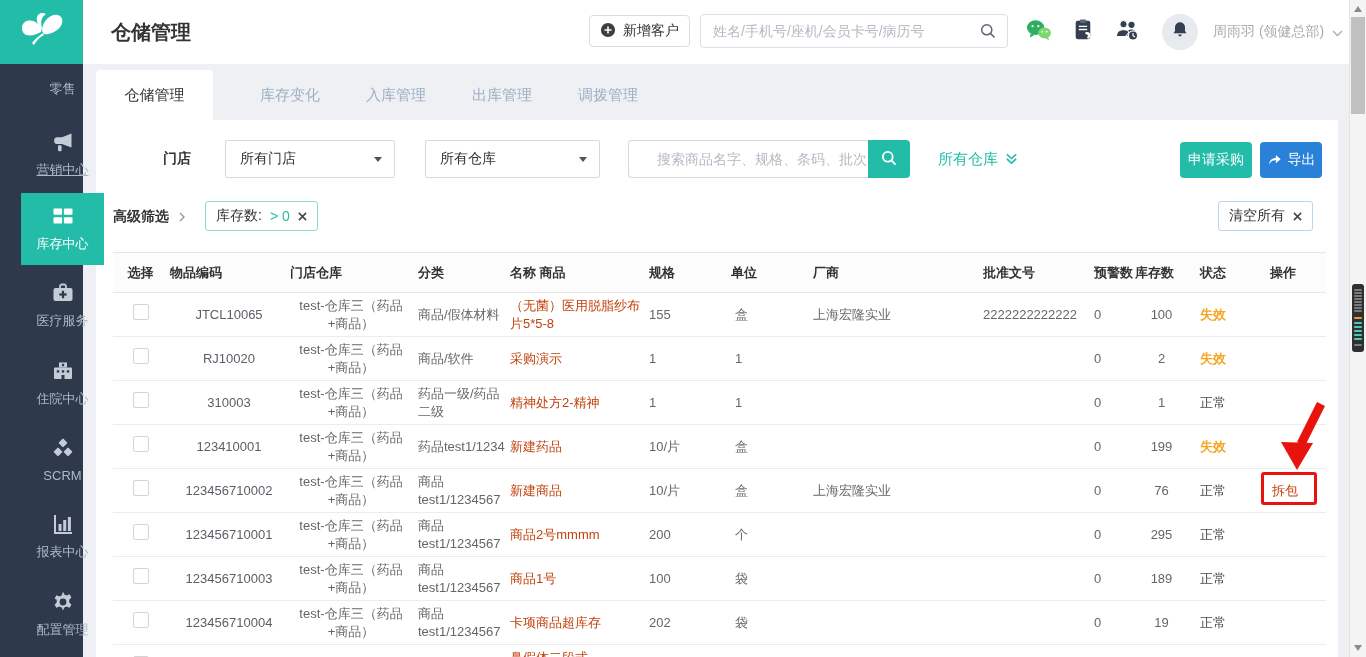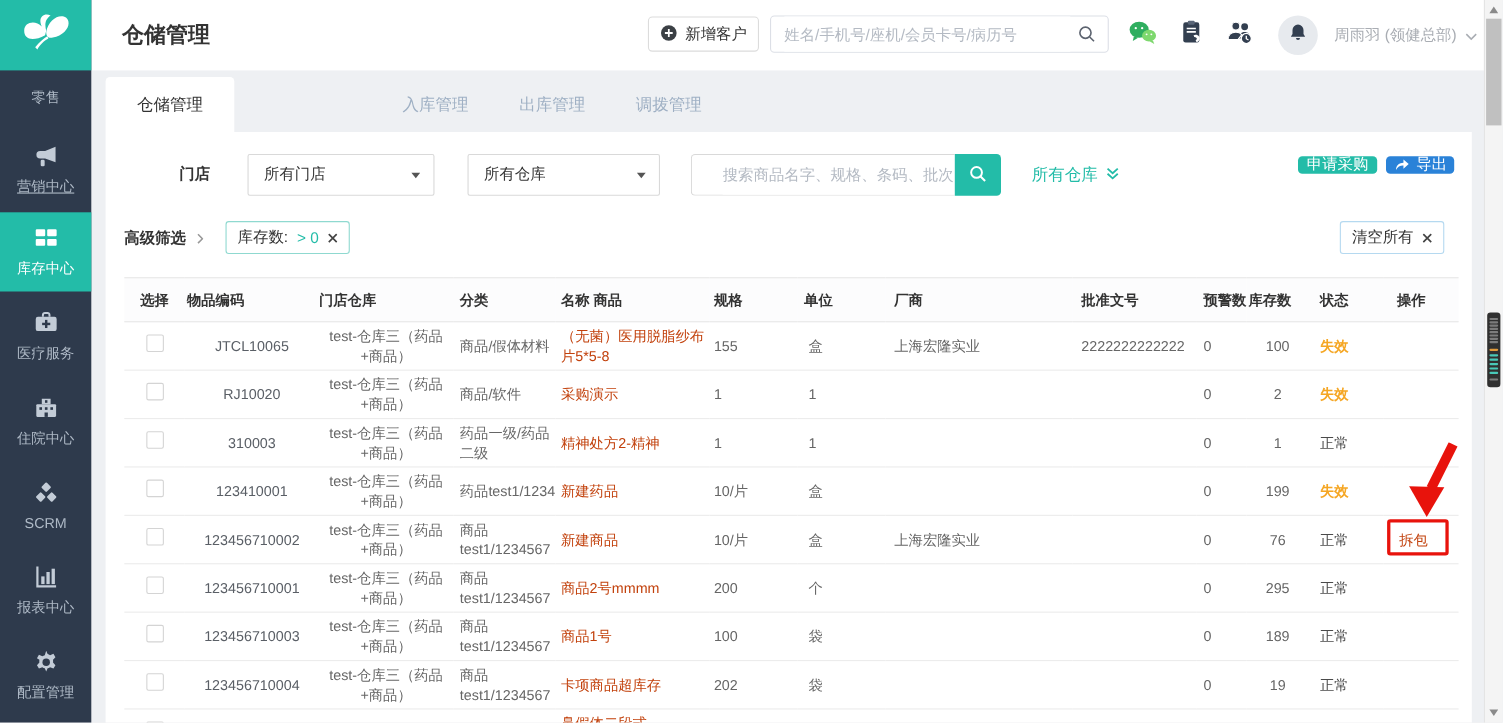--- a/index.html
+++ b/index.html
@@ -5,21 +5,21 @@
   * { margin:0; padding:0; box-sizing:border-box; }
   html,body { width:1366px; height:657px; overflow:hidden; background:#eef0f3;
               font-family:"Liberation Sans", sans-serif; }
   .app { position:relative; width:1366px; height:657px; }
 
   
   .sidebar { position:absolute; left:0; top:0; width:83px; height:657px;
              background:#2e3a4c; z-index:6; }
   .logo { height:64px; background:#23bca8; display:flex; align-items:center; justify-content:center; cursor:pointer; }
   .side-item { display:flex; flex-direction:column; align-items:center; gap:7px;
-               color:#aeb9c6; font-size:13px; cursor:pointer; width:83px; }
+               color:#aeb9c6; font-size:13px; cursor:pointer; width:83px;margin-left:21px; }
   .side-item .side-icon { width:24px; height:24px; display:block; }
   .si-retail { margin-top:16px; }
   .si-marketing { margin-top:32px;text-decoration:underline; }
   .si-inventory { margin-top:14px; padding:11px 0 12px; background:#23bca8; color:#fff; }
   .si-medical { margin-top:16px; }
   .si-hosp, .si-scrm, .si-report, .si-config { margin-top:29px; }
 
   
   .topbar { position:absolute; left:83px; top:0; width:1266px; height:64px; background:#fff; z-index:5; }
   .page-title { position:absolute; left:28px; top:50%; transform:translateY(-50%);
@@ -60,21 +60,21 @@
   .prod-search { position:absolute; left:532px; top:20px; width:240px; height:38px;
                  border:1px solid #d9d9d9; border-right:0; border-radius:4px 0 0 4px; background:#fff; }
   .prod-search input { width:220px; height:36px; border:0; outline:none; margin-left:28px;
                        font-size:14px; color:#333; font-family:"Liberation Sans",sans-serif; }
   .prod-search input::placeholder { color:#b4bac3; }
   .search-btn { position:absolute; left:772px; top:20px; width:42px; height:38px; background:#23bca8;
                 border:0; border-radius:0 4px 4px 0; color:#fff; cursor:pointer;
                 display:flex; align-items:center; justify-content:center; }
   .adv-search { position:absolute; left:842px; top:30px; display:flex; align-items:center; gap:7px;
                 color:#23bca8; font-size:15px; cursor:pointer; }
-  .btn { position:absolute; top:22px; height:16px; border:0; border-radius:4px; color:#fff;
+  .btn { position:absolute; top:22px; height:36px; border:0; border-radius:4px; color:#fff;
          font-size:14px; cursor:pointer; display:flex; align-items:center; justify-content:center; gap:6px; }
   .btn-purchase { left:1084px; width:72px; background:#23bca8; }
   .btn-export  { left:1164px; width:62px; background:#2a82d8; }
 
   .crumb { position:absolute; left:17px; top:88px; display:flex; align-items:center; gap:10px;
            font-size:14px; font-weight:bold; color:#333; }
   .chip { position:absolute; top:81px; height:30px; display:flex; align-items:center; gap:8px;
           padding:0 10px; background:#fff; font-size:14px; color:#333; border-radius:3px; cursor:default; }
   .chip-filter { left:109px; border:1px solid #8fd9d0; }
   .chip-clear  { right:25px; border:1px solid #b5d9f0; }
@@ -290,20 +290,23 @@
       <span>
         <svg width="11" height="7" viewBox="0 0 11 7" fill="none" stroke="#a9adb3" stroke-width="1.4">
           <path d="M1 1l4.5 4.5L10 1"></path>
         </svg>
       </span>
     </div>
   </header>
 
   <div class="tab active" style="left:96px;width:117px">
     <span>仓储管理</span>
+  </div>
+  <div class="tab" style="left:237px;width:106px">
+    <span>库存变化</span>
   </div>
   <div class="tab" style="left:343px;width:106px">
     <span>入库管理</span>
   </div>
   <div class="tab" style="left:555px;width:106px">
     <span>调拨管理</span>
   </div>
   <div class="tab" style="left:449px;width:106px">
     <span>出库管理</span>
   </div>

